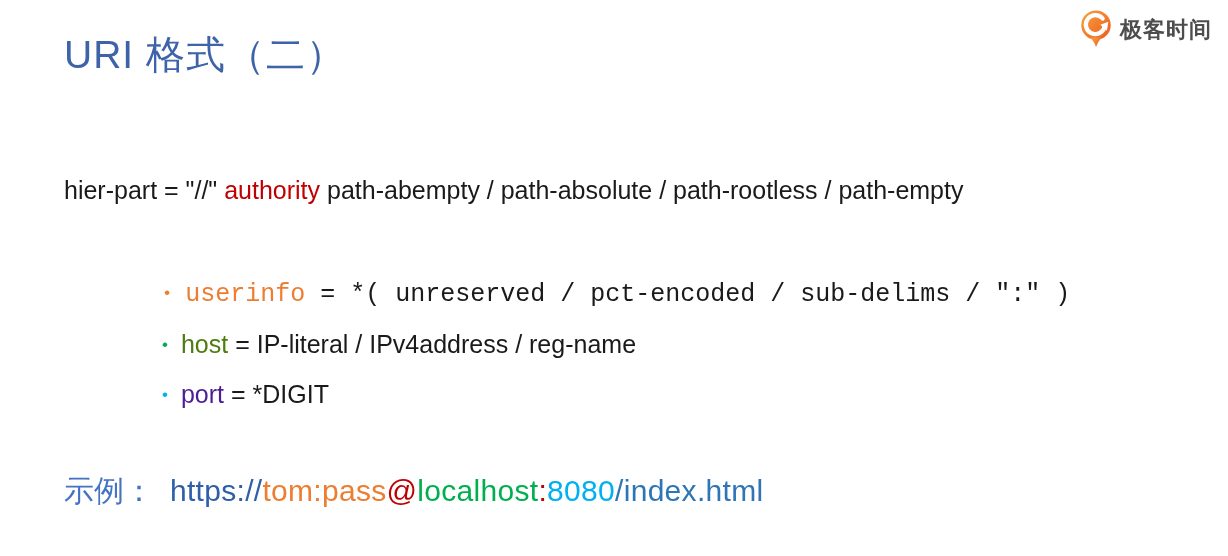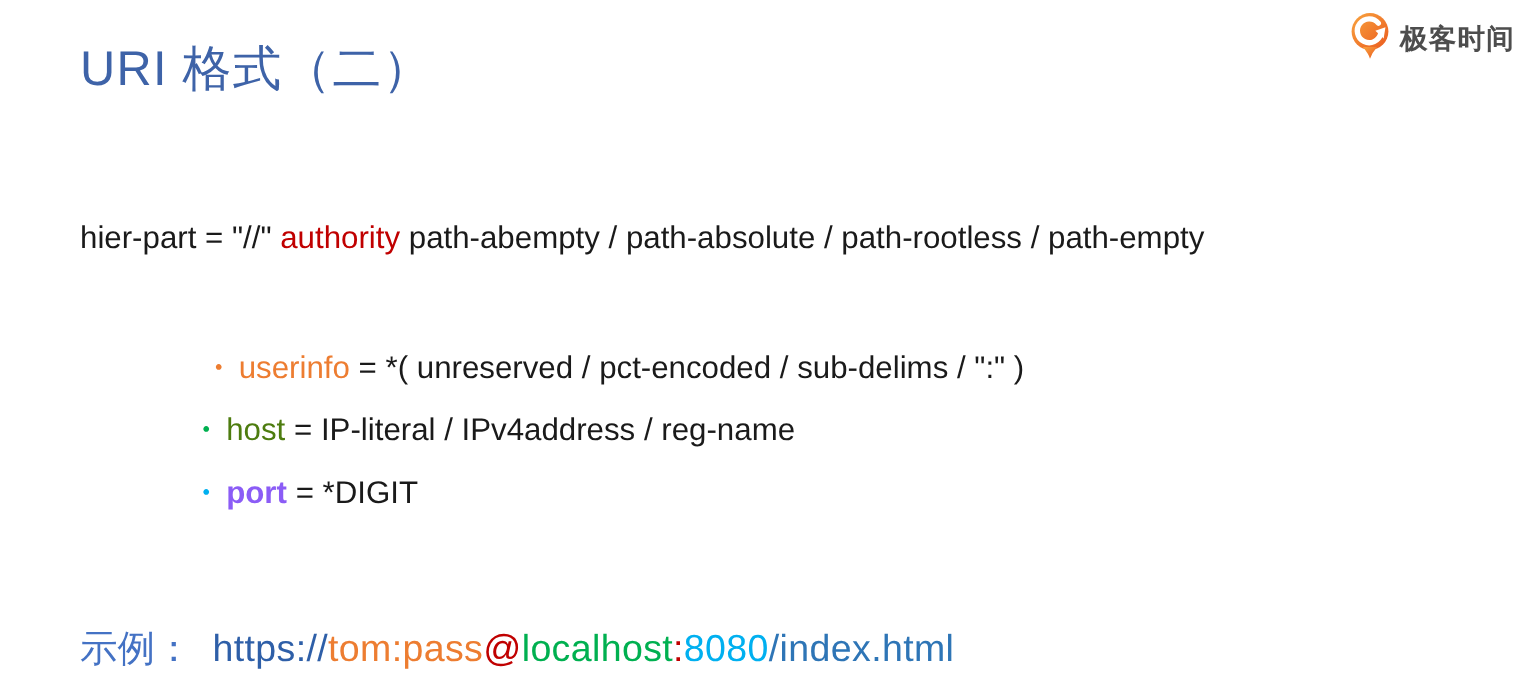--- a/index.html
+++ b/index.html
@@ -35,34 +35,33 @@
     letter-spacing: 1px;
   }
   .row {
     position: absolute;
     white-space: nowrap;
     font-size: 25px;
     color: var(--text-black, #1a1a1a);
   }
   .row-hier   { left: 64px;  top: 176px; }
   .row-rule-0 { left: 112px; top: 230px; }
-  .row-rule-1 { left: 172px; top: 280px; }
+  .row-rule-1 { left: 162px; top: 280px; font-family: Liberation Mono, monospace; }
   .row-rule-2 { left: 162px; top: 330px; }
   .row-rule-3 { left: 162px; top: 380px; }
   .bullet {
     display: inline-block;
     font-size: 17px;
     vertical-align: 3px;
     margin-right: 13px;
   }
   .row-example {
     left: 64px;
     top: 471px;
     font-size: 30px;
-    margin-top: 28px;
   }
   .example-label { margin-right: 16px; }
   .url-seg { letter-spacing: 0.3px; }
 </style>
 </head>
 <body>
 
 <div class="slide">
 
   <div class="title">URI 格式（二）</div>
@@ -92,20 +91,20 @@
 
   <div class="row row-rule-1">
     <span class="bullet" style="color: rgb(237, 125, 49);">•</span><span style="color: rgb(237, 125, 49);">userinfo</span><span> = *( unreserved / pct-encoded / sub-delims / ":" )</span>
   </div>
 
   <div class="row row-rule-2">
     <span class="bullet" style="color: rgb(0, 176, 80);">•</span><span style="color: #4d7c0f;">host</span><span> = IP-literal / IPv4address / reg-name</span>
   </div>
 
   <div class="row row-rule-3">
-    <span class="bullet" style="color: rgb(0, 176, 240);">•</span><span style="color: #8b5cf6; font-weight: bold;">port</span><span> = *DIGIT</span>
+    <span class="bullet" style="color: rgb(0, 176, 240);">•</span><span style="color: #4c1d95;">port</span><span> = *DIGIT</span>
   </div>
 
   <div class="row row-example">
     <span class="example-label" style="color: rgb(68, 114, 196);">示例：</span><span class="url-seg" style="color: rgb(46, 95, 168);">https://</span><span class="url-seg" style="color: rgb(237, 125, 49);">tom:pass</span><span class="url-seg" style="color: rgb(192, 0, 0);">@</span><span class="url-seg" style="color: rgb(0, 176, 80);">localhost</span><span class="url-seg" style="color: rgb(192, 0, 0);">:</span><span class="url-seg" style="color: rgb(0, 176, 240);">8080</span><span class="url-seg" style="color: rgb(46, 117, 182);">/index.html</span>
   </div>
 
 </div>
 
 </body></html>

